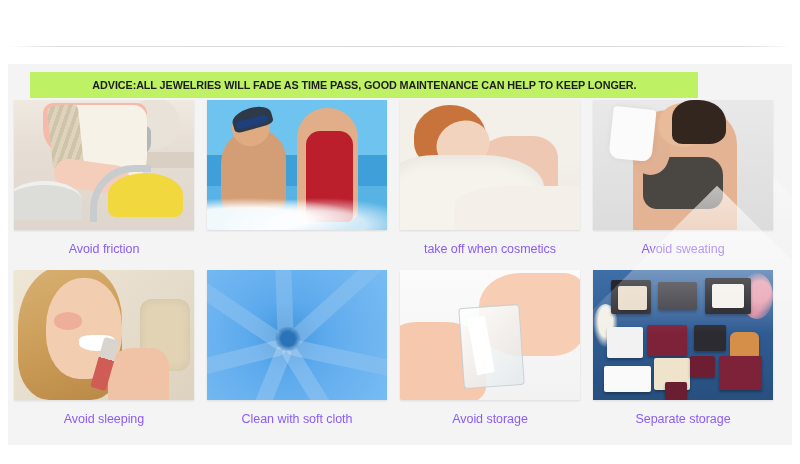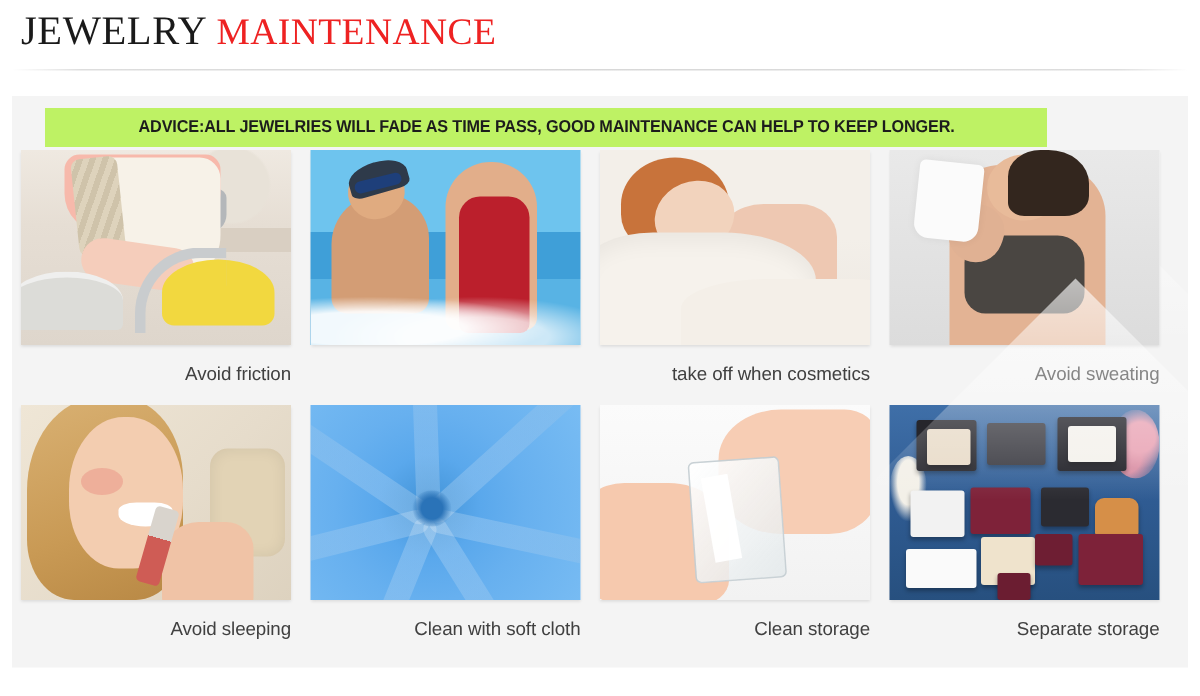--- a/index.html
+++ b/index.html
@@ -120,23 +120,23 @@
     width: 180px;
     height: 130px;
     margin-left: 0;
     position: relative;
     overflow: hidden;
     background: #ddd;
     box-shadow: 0 1px 2px rgba(0,0,0,0.10);
   }
   .caption {
     width: 180px;
-    text-align: right;
+    text-align: center;
     font-size: 12.5px;
-    color: #404040;
+    color: #8b5cf6;
     padding-top: 12px;
     padding-bottom: 14px;
     letter-spacing: -0.05px;
     white-space: nowrap;
   }
   .row2 .thumb { height: 130px; }
 
   
 
   
@@ -474,23 +474,20 @@
     position: absolute; left: 0%; top: 26%;
     width: 14%; height: 34%;
     background: radial-gradient(ellipse at 50% 40%, #f3f0e8 0 40%, rgba(243,240,232,0) 70%);
     border-radius: 50%;
   }
 </style>
 </head>
 <body>
 
 <div class="header">
-  <div class="title">
-    <span class="title-main">JEWELRY</span><span class="title-accent">MAINTENANCE</span>
-  </div>
   <div class="header-rule"></div>
 </div>
 
 <div class="panel">
 
   <div class="advice-band">
     <span class="advice-text">ADVICE:ALL JEWELRIES WILL FADE AS TIME PASS, GOOD MAINTENANCE CAN HELP TO KEEP LONGER.</span>
   </div>
 
   <div class="grid">
@@ -572,21 +569,21 @@
       <div class="caption">Clean with soft cloth</div>
     </div>
 
     <div class="card row2">
       <div class="thumb img-bag">
         <div class="bg-hand-r"></div>
           <div class="bg-hand-l"></div>
           <div class="bg-bag"></div>
           <div class="bg-shine"></div>
       </div>
-      <div class="caption">Clean storage</div>
+      <div class="caption">Avoid storage</div>
     </div>
 
     <div class="card row2">
       <div class="thumb img-boxes">
         <div class="bx-lily"></div>
           <div class="bx-flower"></div>
         <div class="bx bx1"></div>
           <div class="bx bx1i"></div>
         <div class="bx bx2"></div>
         <div class="bx bx3"></div>

